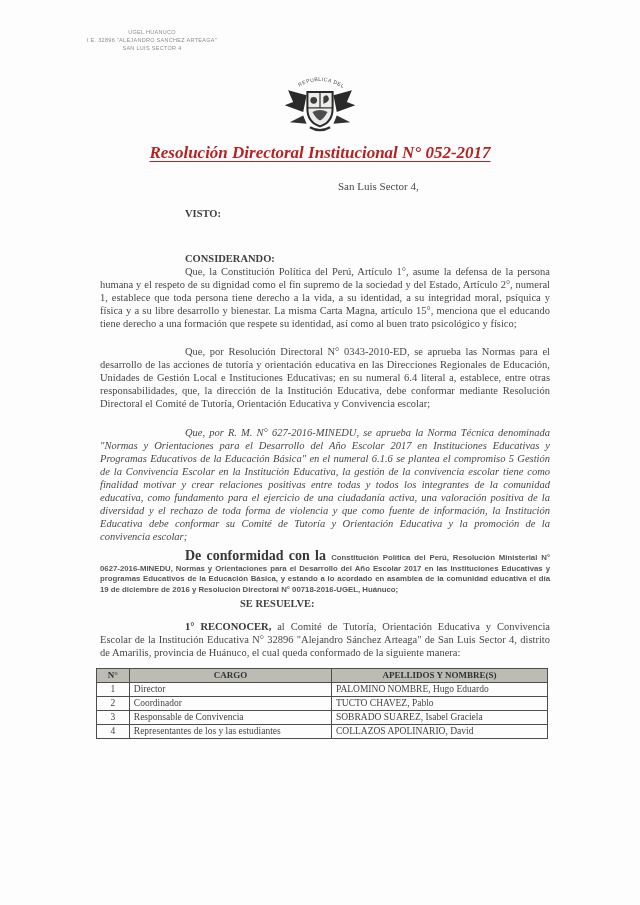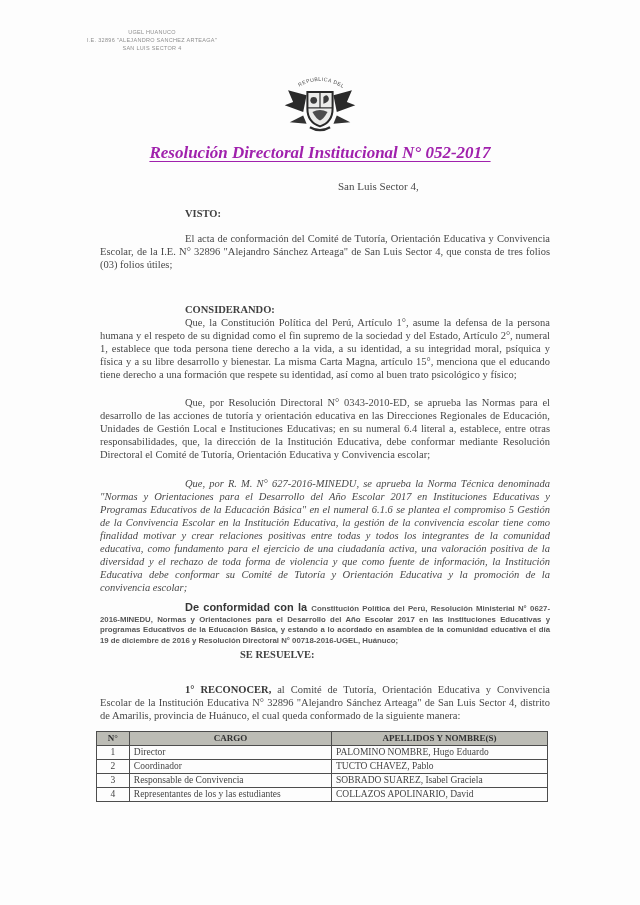--- a/index.html
+++ b/index.html
@@ -13,35 +13,35 @@
     position:absolute;top:28px;left:62px;width:180px;text-align:center;
     font-family:"Liberation Sans", sans-serif;font-size:5.5px;line-height:8px;
     color:#8f8f8f;letter-spacing:.3px;
   }
   
   .seal{position:absolute;top:68px;left:278px;width:84px;height:68px;}
   
   .content{position:absolute;top:140px;left:0;width:640px;}
   .title{
     margin:3px 40px 0 40px;text-align:center;
-    font-size:17px;font-weight:bold;font-style:italic;color:#a21caf;
+    font-size:17px;font-weight:bold;font-style:italic;color:#b91c1c;
     text-decoration:underline;text-underline-offset:3px;
   }
   .dateline{margin:17px 90px 0 100px;padding-left:238px;font-size:11px;line-height:13px;}
   .label{margin:14px 90px 0 100px;text-indent:85px;font-size:10.5px;line-height:13px;font-weight:bold;color:#3c3c3c;}
   .para{margin:12px 90px 0 100px;text-indent:85px;font-size:10.5px;line-height:13px;text-align:justify;}
   .para.m5{margin-top:0;}
   .para.m15{margin-top:15px;font-family:Liberation Serif, serif;}
   .para.m16{margin-top:16px;font-style:italic;}
   .conformidad{
     margin:8px 90px 0 100px;text-indent:85px;text-align:justify;
     font-family:"Liberation Sans", sans-serif;font-size:7.8px;line-height:10.5px;
     font-weight:bold;color:#555;
   }
-  .conformidad .lead{font-family:Liberation Sans, sans-serif;font-size:11px;font-weight:bold;color:#333;}
+  .conformidad .lead{font-family:Liberation Serif, serif;font-size:14px;font-weight:bold;color:#333;}
   .resuelve-label{margin:2px 90px 0 100px;text-indent:140px;font-size:10.5px;line-height:13px;font-weight:bold;color:#3c3c3c;}
   .para .lead-bold{font-weight:bold;color:#333;}
   
   table.committee{
     margin:9px 0 0 96px;width:452px;border-collapse:collapse;
     font-size:9.5px;line-height:11px;color:#3f3f3f;
   }
   table.committee th,table.committee td{border:1px solid #4a4a4a;padding:1px 4px;}
   table.committee th{
     background:#bfbfb8;font-weight:bold;text-align:center;font-size:9px;color:#2e2e2e;
@@ -86,32 +86,31 @@
       </svg>
     </div>
 
     <div class="content">
 
       <div class="title">Resolución Directoral Institucional N° 052-2017</div>
 
       <div class="dateline">San Luis Sector 4,</div>
 
       <div class="label">VISTO:</div>
-      <p class="para">El acta de conformación del Comité de Tutoría, Orientación Educativa y Convivencia Escolar, de la I.E. N° 32896 "Alejandro Sánchez Arteaga" de San Luis Sector 4, que consta de tres folios (03) folios útiles;</p>
 
       <div class="label" style="margin-top:32px">CONSIDERANDO:</div>
       <p class="para m5">Que, la Constitución Política del Perú, Artículo 1°, asume la defensa de la persona humana y el respeto de su dignidad como el fin supremo de la sociedad y del Estado, Artículo 2°, numeral 1, establece que toda persona tiene derecho a la vida, a su identidad, a su integridad moral, psíquica y física y a su libre desarrollo y bienestar. La misma Carta Magna, artículo 15°, menciona que el educando tiene derecho a una formación que respete su identidad, así como al buen trato psicológico y físico;</p>
       <p class="para m15">Que, por Resolución Directoral N° 0343-2010-ED, se aprueba las Normas para el desarrollo de las acciones de tutoría y orientación educativa en las Direcciones Regionales de Educación, Unidades de Gestión Local e Instituciones Educativas; en su numeral 6.4 literal a, establece, entre otras responsabilidades, que, la dirección de la Institución Educativa, debe conformar mediante Resolución Directoral el Comité de Tutoría, Orientación Educativa y Convivencia escolar;</p>
       <p class="para m16">Que, por R. M. N° 627-2016-MINEDU, se aprueba la Norma Técnica denominada "Normas y Orientaciones para el Desarrollo del Año Escolar 2017 en Instituciones Educativas y Programas Educativos de la Educación Básica" en el numeral 6.1.6 se plantea el compromiso 5 Gestión de la Convivencia Escolar en la Institución Educativa, la gestión de la convivencia escolar tiene como finalidad motivar y crear relaciones positivas entre todas y todos los integrantes de la comunidad educativa, como fundamento para el ejercicio de una ciudadanía activa, una valoración positiva de la diversidad y el rechazo de toda forma de violencia y que como fuente de información, la Institución Educativa debe conformar su Comité de Tutoría y Orientación Educativa y la promoción de la convivencia escolar;</p>
 
       <p class="conformidad"><span class="lead">De conformidad con la </span><span>Constitución Política del Perú, Resolución Ministerial N° 0627-2016-MINEDU, Normas y Orientaciones para el Desarrollo del Año Escolar 2017 en las Instituciones Educativas y programas Educativos de la Educación Básica, y estando a lo acordado en asamblea de la comunidad educativa el día 19 de diciembre de 2016 y Resolución Directoral N° 00718-2016-UGEL, Huánuco;</span></p>
 
       <div class="resuelve-label">SE RESUELVE:</div>
 
-      <p class="para" style="margin-top:22px"><span class="lead-bold">1° RECONOCER, </span><span>al Comité de Tutoría, Orientación Educativa y Convivencia Escolar de la Institución Educativa N° 32896 "Alejandro Sánchez Arteaga" de San Luis Sector 4, distrito de Amarilis, provincia de Huánuco, el cual queda conformado de la siguiente manera:</span></p>
+      <p class="para" style="margin-top:10px"><span class="lead-bold">1° RECONOCER, </span><span>al Comité de Tutoría, Orientación Educativa y Convivencia Escolar de la Institución Educativa N° 32896 "Alejandro Sánchez Arteaga" de San Luis Sector 4, distrito de Amarilis, provincia de Huánuco, el cual queda conformado de la siguiente manera:</span></p>
 
       <table class="committee">
         <colgroup>
             <col class="c-num">
             <col class="c-cargo">
             <col class="c-name">
           </colgroup>
         <thead>
           <tr>
             <th>N°</th>

